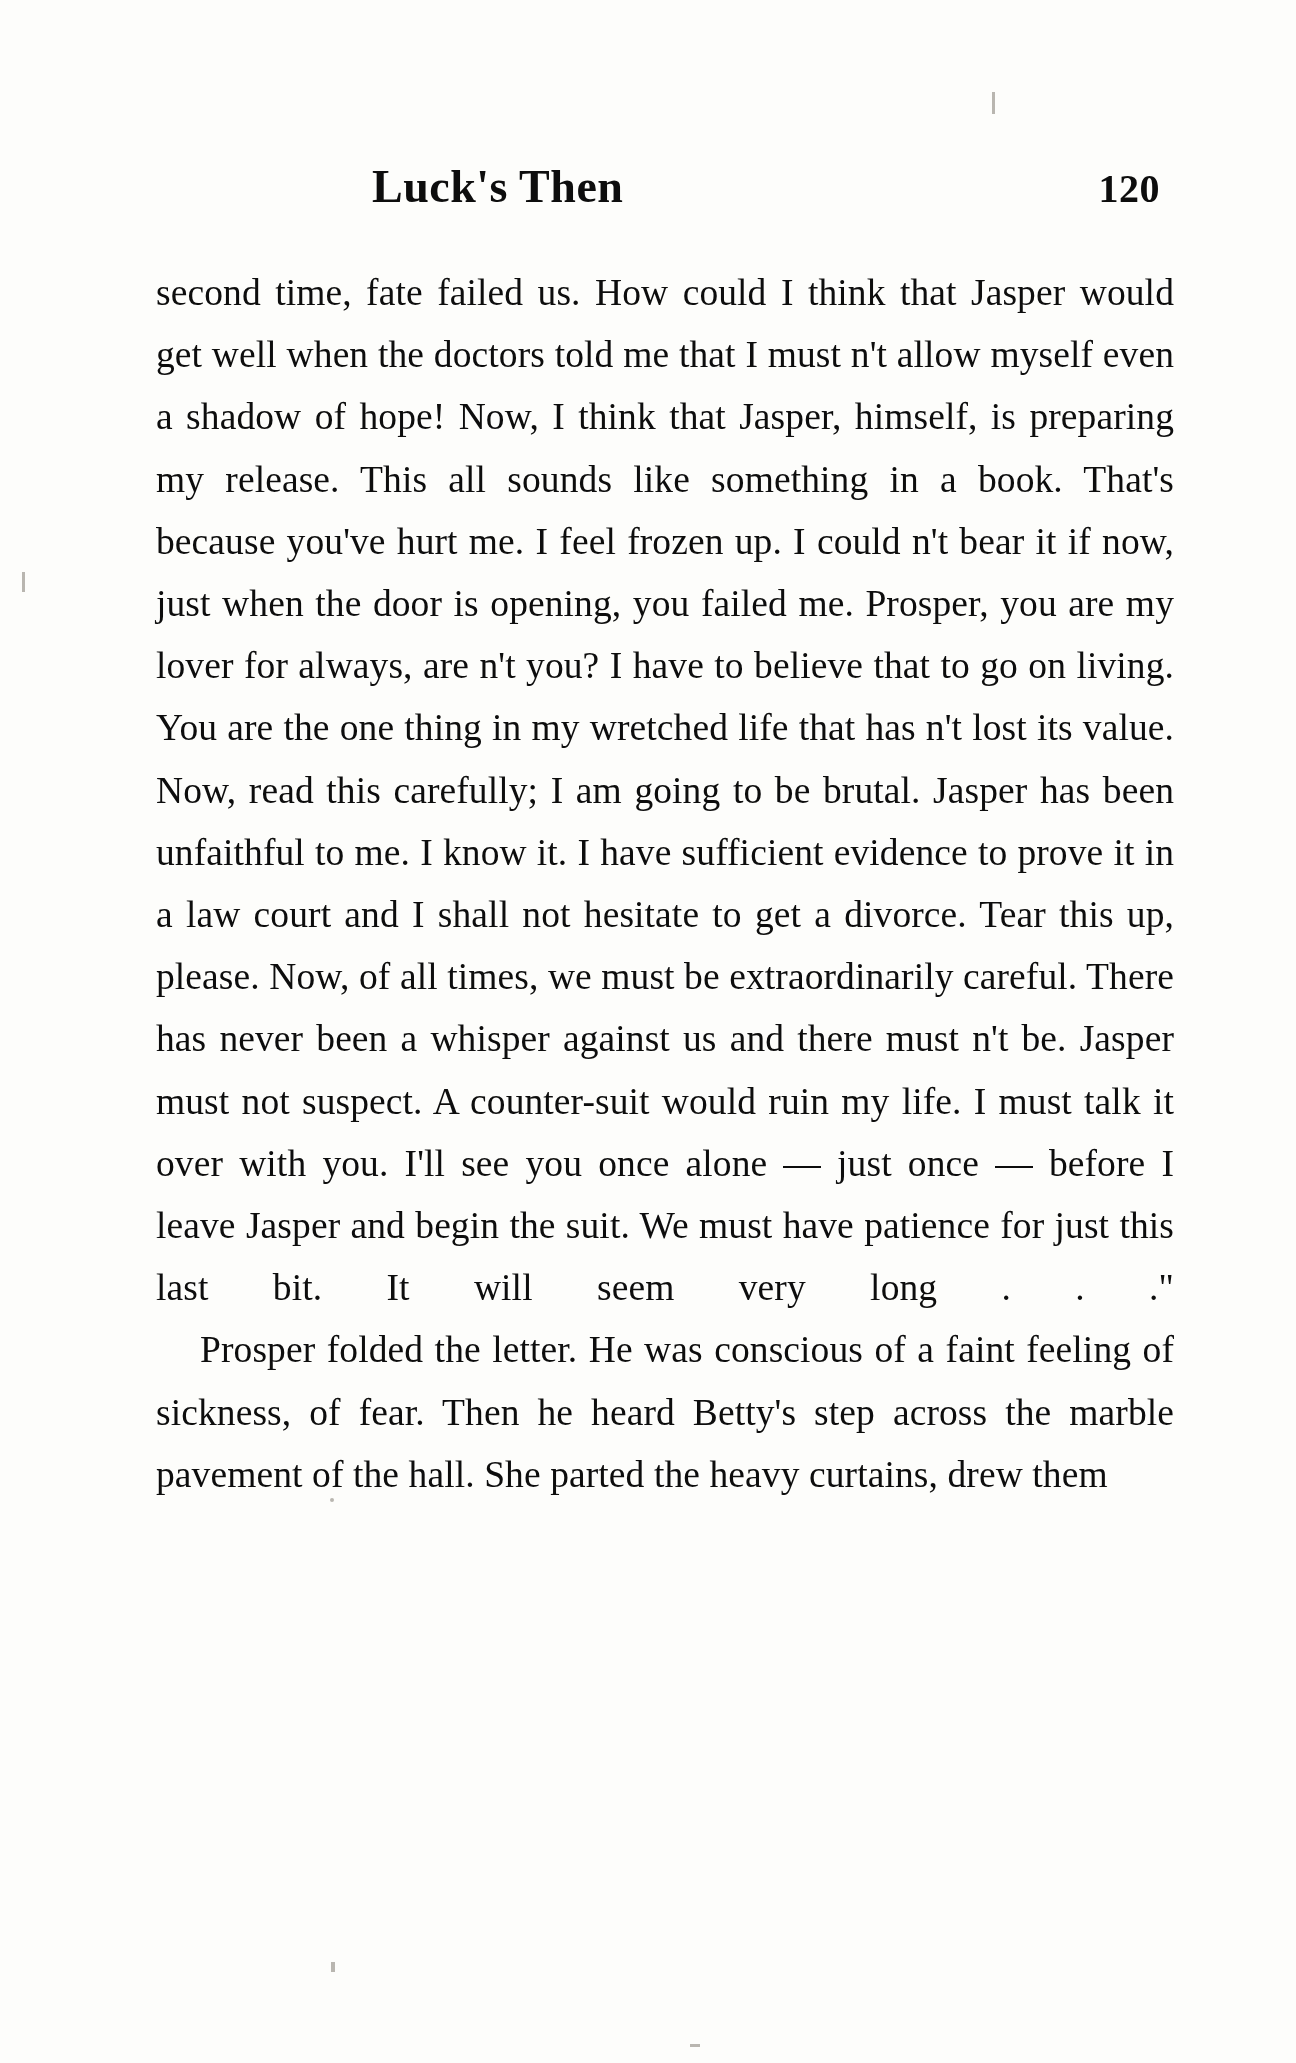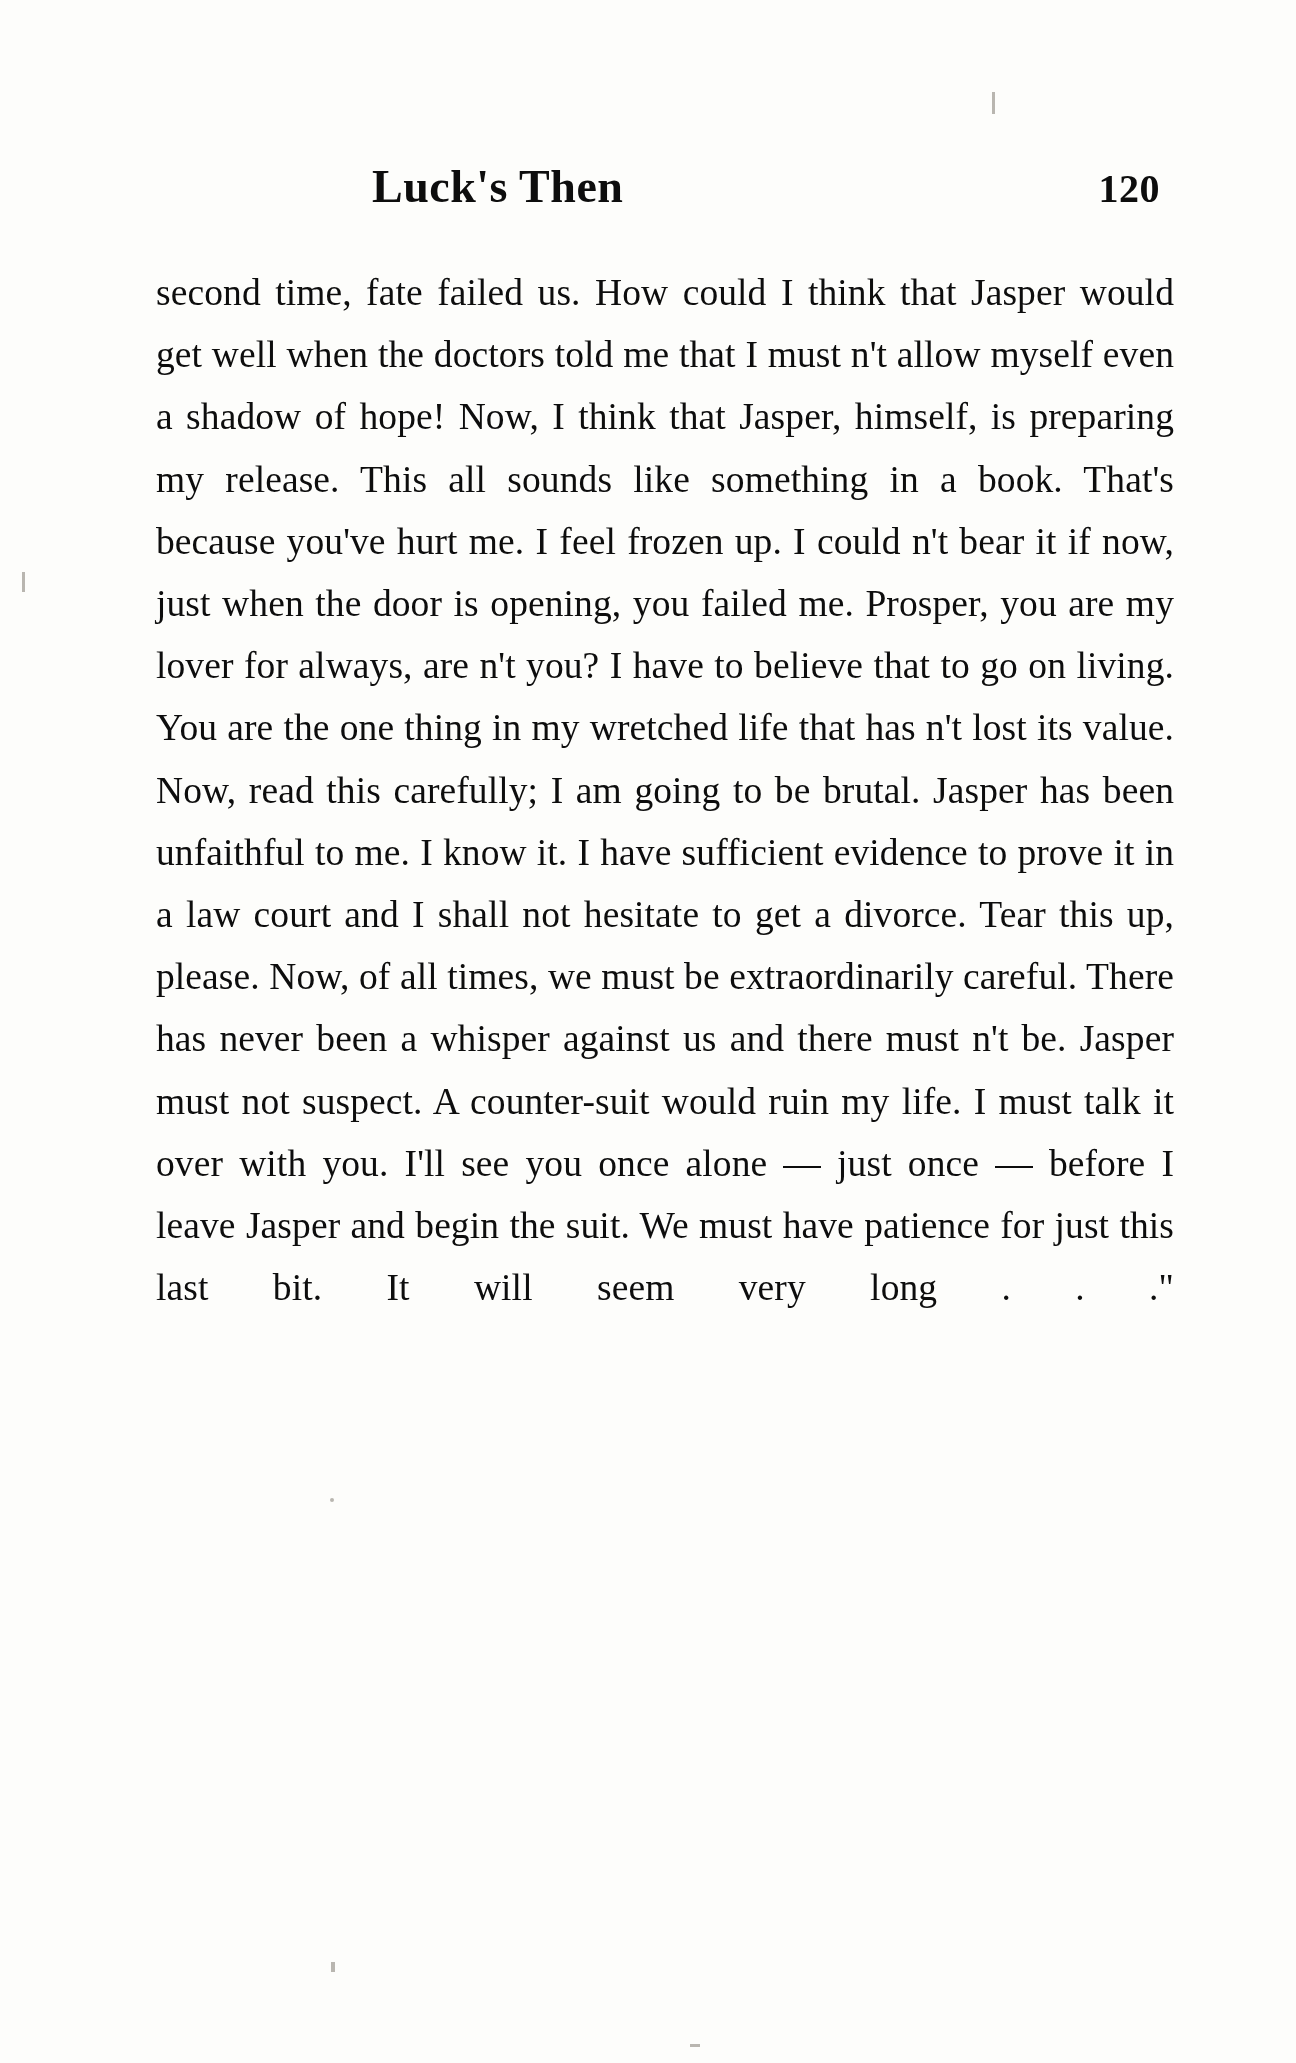--- a/index.html
+++ b/index.html
@@ -80,20 +80,21 @@
 
 <div class="page">
 
   <div class="header">
     <span class="running-title">Luck's Then</span>
     <span class="page-number">120</span>
   </div>
 
   <div class="body-text">
     <p class="justify-all">second time, fate failed us. How could I think that Jasper would get well when the doctors told me that I must n't allow myself even a shadow of hope! Now, I think that Jasper, himself, is preparing my release. This all sounds like something in a book. That's because you've hurt me. I feel frozen up. I could n't bear it if now, just when the door is opening, you failed me. Prosper, you are my lover for always, are n't you? I have to believe that to go on living. You are the one thing in my wretched life that has n't lost its value. Now, read this carefully; I am going to be brutal. Jasper has been unfaithful to me. I know it. I have sufficient evidence to prove it in a law court and I shall not hesitate to get a divorce. Tear this up, please. Now, of all times, we must be extraordinarily careful. There has never been a whisper against us and there must n't be. Jasper must not suspect. A counter-suit would ruin my life. I must talk it over with you. I'll see you once alone — just once — before I leave Jasper and begin the suit. We must have patience for just this last bit. It will seem very long . . ."</p>
+    <p class="indent">Prosper folded the letter. He was conscious of a faint feeling of sickness, of fear. Then he heard Betty's step across the marble pavement of the hall. She parted the heavy curtains, drew them</p>
   </div>
 
   <div class="stray-mark mark-a"></div>
   <div class="stray-mark mark-b"></div>
   <div class="stray-mark mark-c"></div>
   <div class="stray-mark mark-d"></div>
   <div class="stray-mark mark-e"></div>
 
 </div>
 

